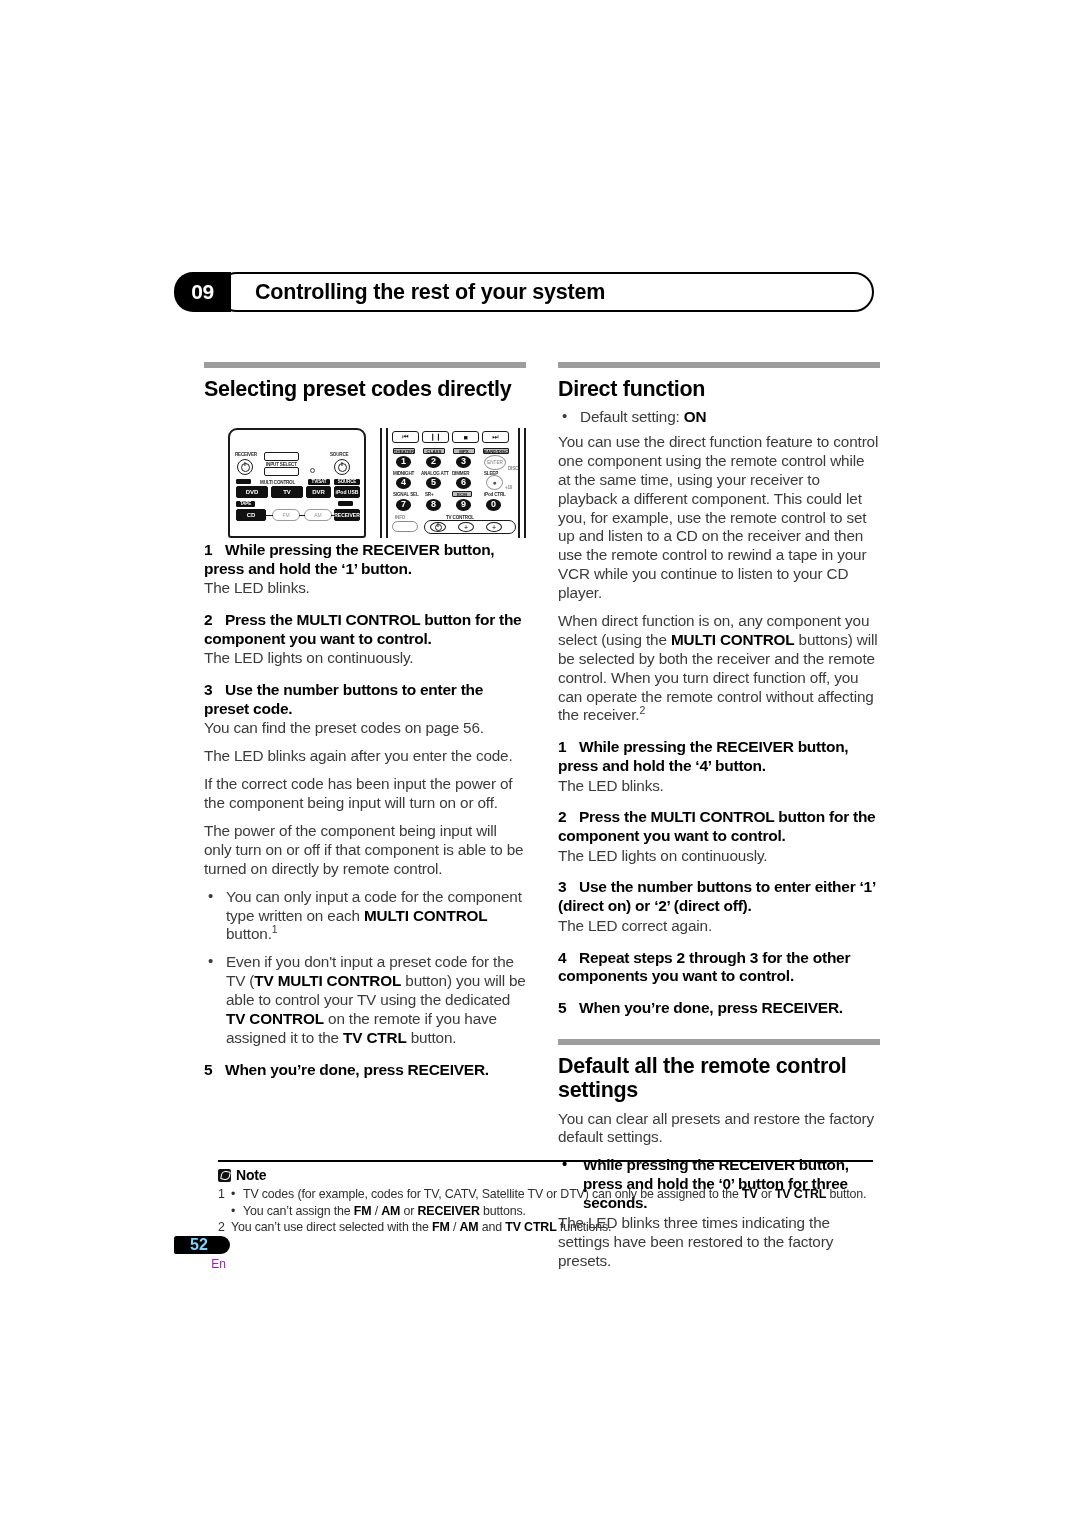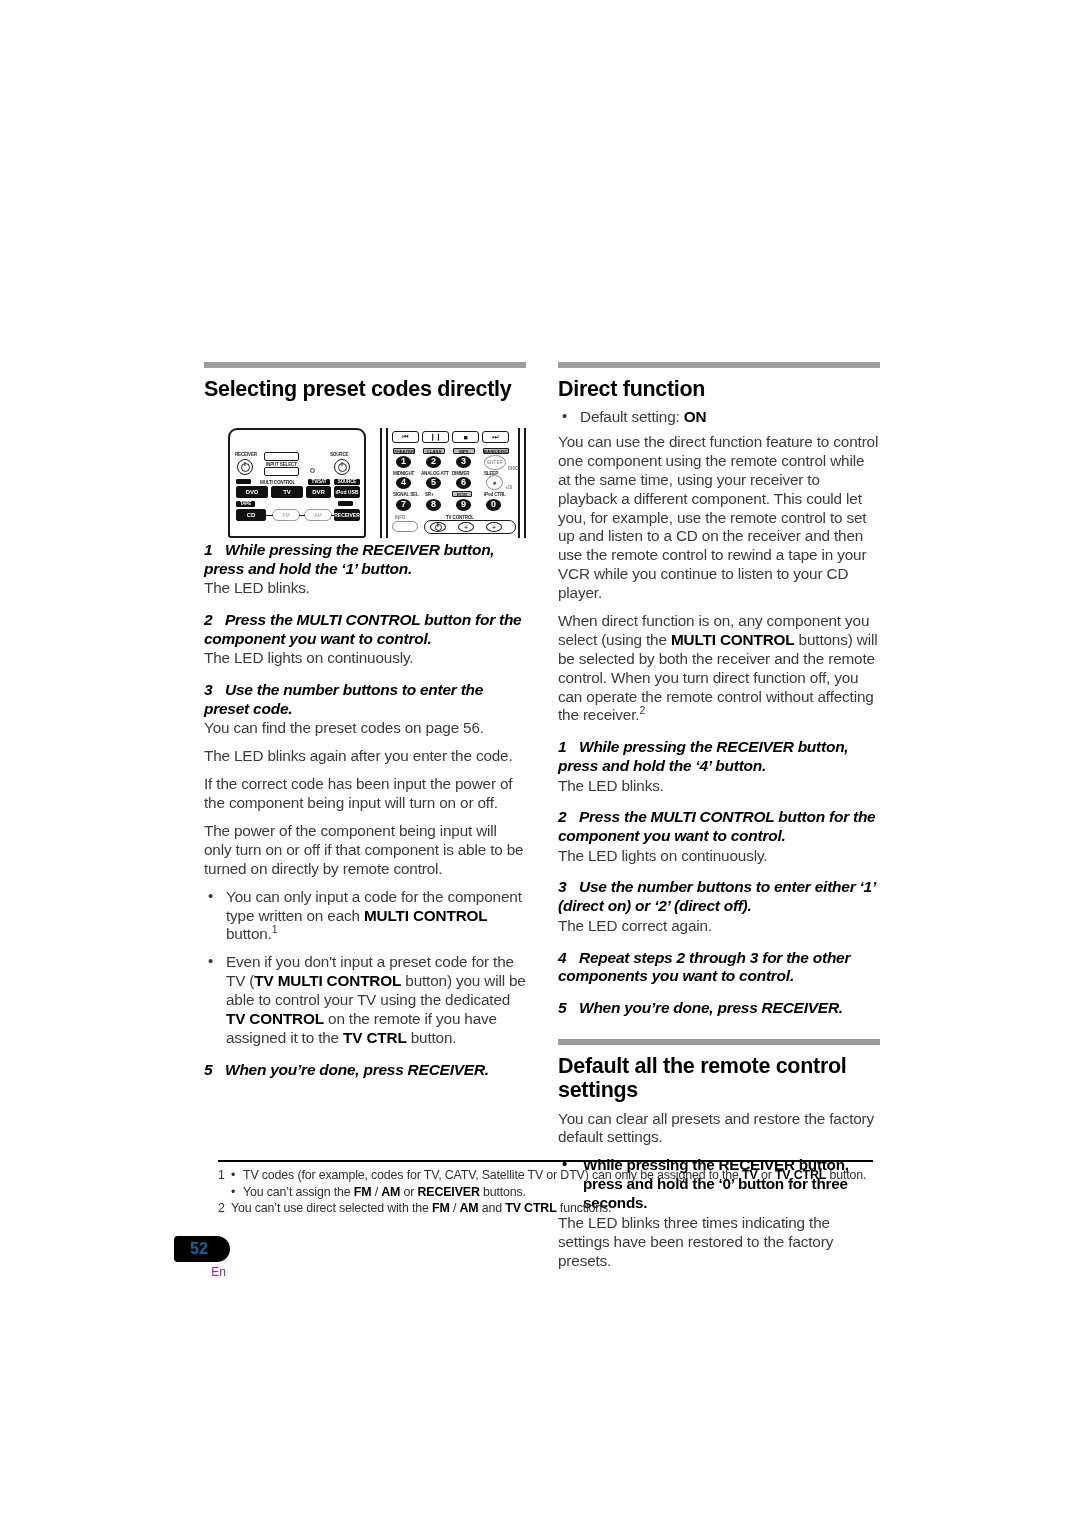--- a/index.html
+++ b/index.html
@@ -94,21 +94,20 @@
     letter-spacing: -0.15px;
   }
 
   .step {
     font-size: 15.5px;
     font-weight: bold;
     color: #000;
     line-height: 1.2;
     margin: 13px 0 1px 0;
     letter-spacing: -0.25px;
-    font-style: italic;
   }
   .step:first-child { margin-top: 0; }
   .step .n {
     display: inline-block;
     min-width: 21px;
   }
   .step-sub {
     font-size: 15.3px;
     color: #3b3b3b;
     line-height: 1.235;
@@ -359,24 +358,24 @@
   .fn.indent { padding-left: 13px; }
 
   
   .footer {
     position: absolute;
     left: 174px;
     top: 1236px;
   }
   .page-pill {
     width: 56px;
-    height: 26px;
+    height: 18px;
     background: #000;
     border-radius: 4px 14px 14px 4px;
-    color: #0369a1;
+    color: #7dd3fc;
     font-size: 16px;
     font-weight: bold;
     display: flex;
     align-items: center;
     justify-content: center;
     padding-right: 6px;
     box-sizing: border-box;
   }
   .lang {
     font-size: 12px;
@@ -384,20 +383,26 @@
     text-align: right;
     width: 52px;
     margin-top: 3px;
   }
 </style>
 </head>
 <body>
 
 <div class="page">
 
+  <div class="chapter-header">
+    <div class="chapter-num">09</div>
+    <div class="chapter-title-pill">
+      <span>Controlling the rest of your system</span>
+    </div>
+  </div>
 
   <div class="col col-left">
     <div class="rule"></div>
     <h2 class="sec">Selecting preset codes directly</h2>
 
     <div style="height:120px"></div>
 
     <div class="step">
       <span class="n">1</span><span>While pressing the RECEIVER button, press and hold the ‘1’ button.</span>
     </div>
@@ -615,20 +620,24 @@
     <p class="body">You can clear all presets and restore the factory default settings.</p>
 
     <ul class="bullets bold-li" style="margin-top:4px">
       <li style="margin-bottom:1px">While pressing the RECEIVER button, press and hold the ‘0’ button for three seconds.</li>
     </ul>
     <div class="step-sub">The LED blinks three times indicating the settings have been restored to the factory presets.</div>
   </div>
 
   <div class="note-block">
     <div class="note-rule"></div>
+    <div class="note-head">
+      <div class="note-icon"></div>
+      <span>Note</span>
+    </div>
 
     <div class="fn">
       <span class="mark">1</span>
       <span class="dot">•</span>
       <span><span>TV codes (for example, codes for TV, CATV, Satellite TV or DTV) can only be assigned to the </span><b>TV</b><span> or </span><b>TV CTRL</b><span> button.</span></span>
     </div>
 
     <div class="fn indent">
       <span class="dot">•</span>
       <span><span>You can’t assign the </span><b>FM</b><span> / </span><b>AM</b><span> or </span><b>RECEIVER</b><span> buttons.</span></span>

